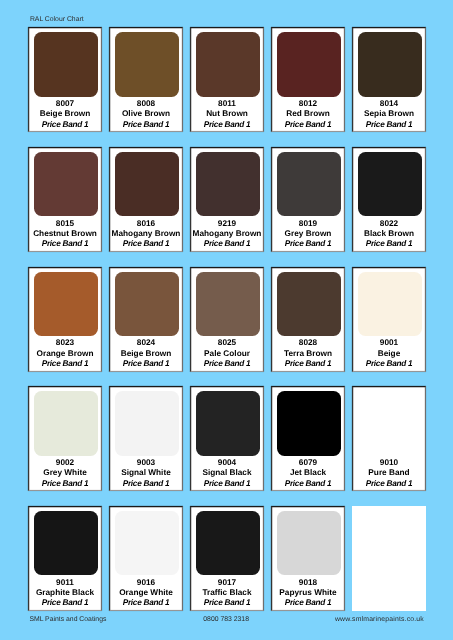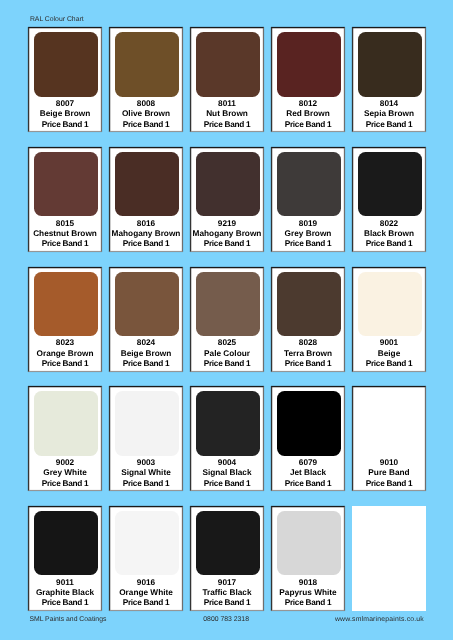--- a/index.html
+++ b/index.html
@@ -61,21 +61,21 @@
   .swatch-labels {
     position: absolute;
     left: 0; right: 0; top: 70.8px;
     text-align: center;
     font-weight: bold;
     font-size: 8.25px;
     line-height: 10.35px;
     color: #000000;
   }
   .swatch-labels > div { white-space: nowrap; backface-visibility: hidden; }
-  .swatch-labels > div.price-band { letter-spacing: -0.28px; }
+  .swatch-labels > div.price-band { letter-spacing: -0.28px; font-style: italic; }
   #footer {
     position: absolute;
     left: 0; top: 616.1px;
     width: 453px;
     height: 11px;
     font-size: 6.85px;
     color: #2b2b2b;
   }
   #footer > span { position: absolute; white-space: nowrap; backface-visibility: hidden; }
   #footer-company { left: 29.4px; }

